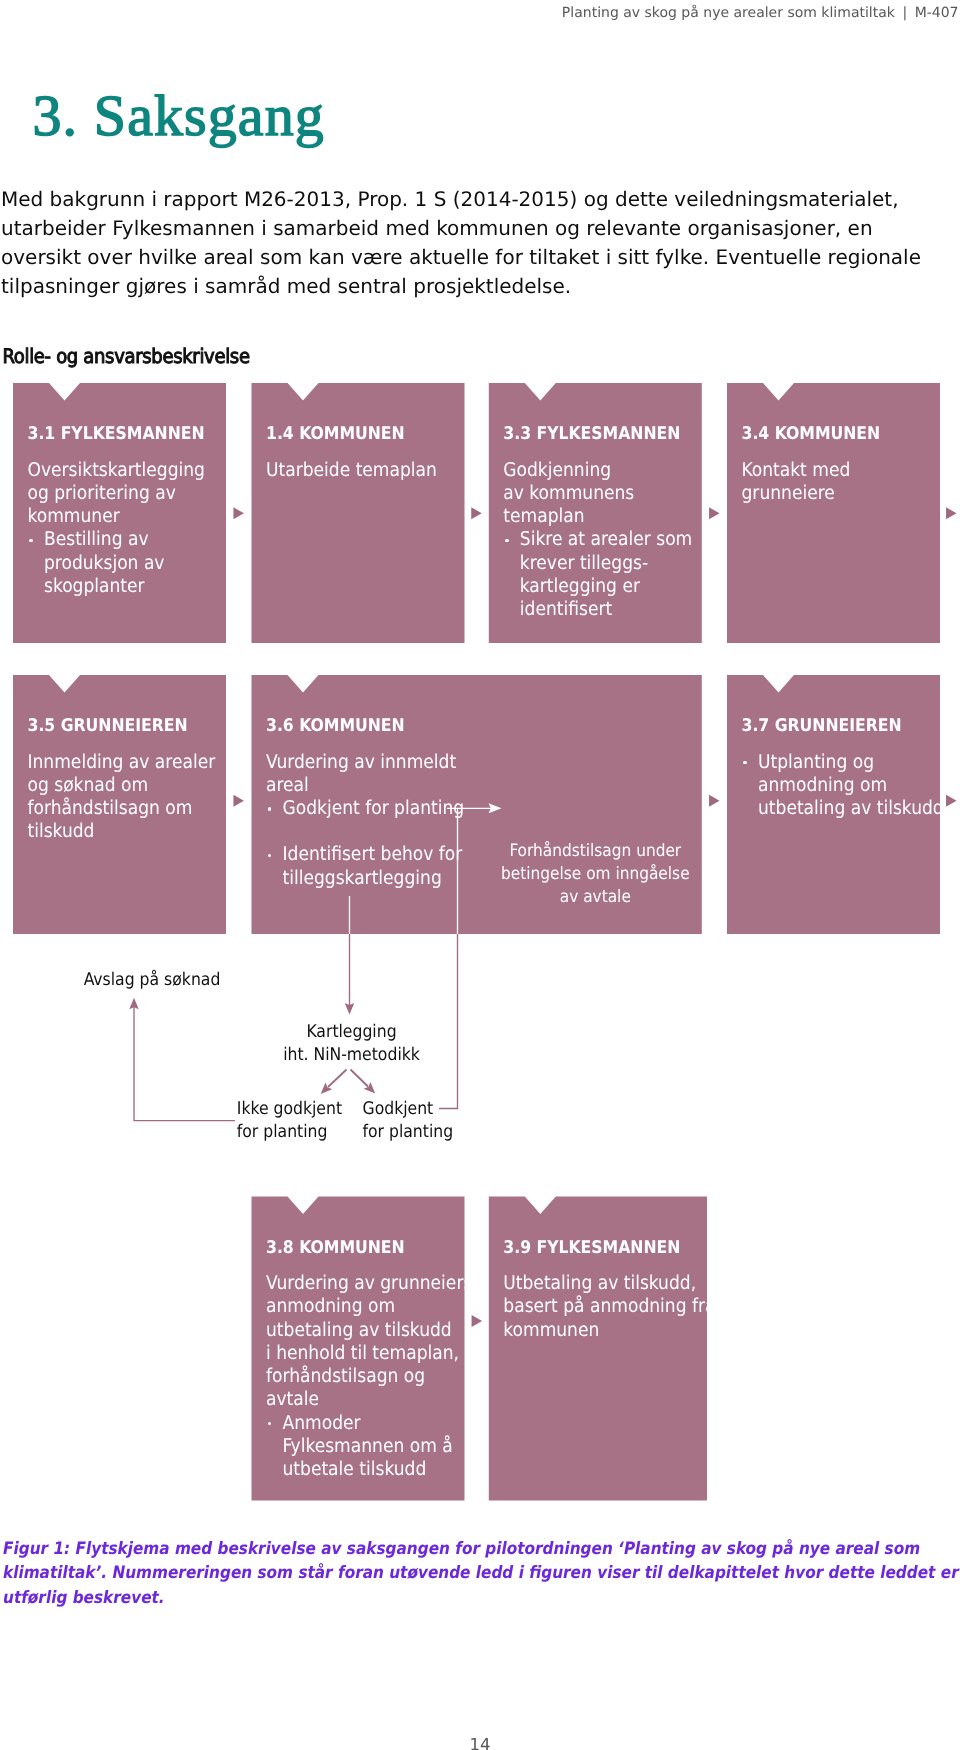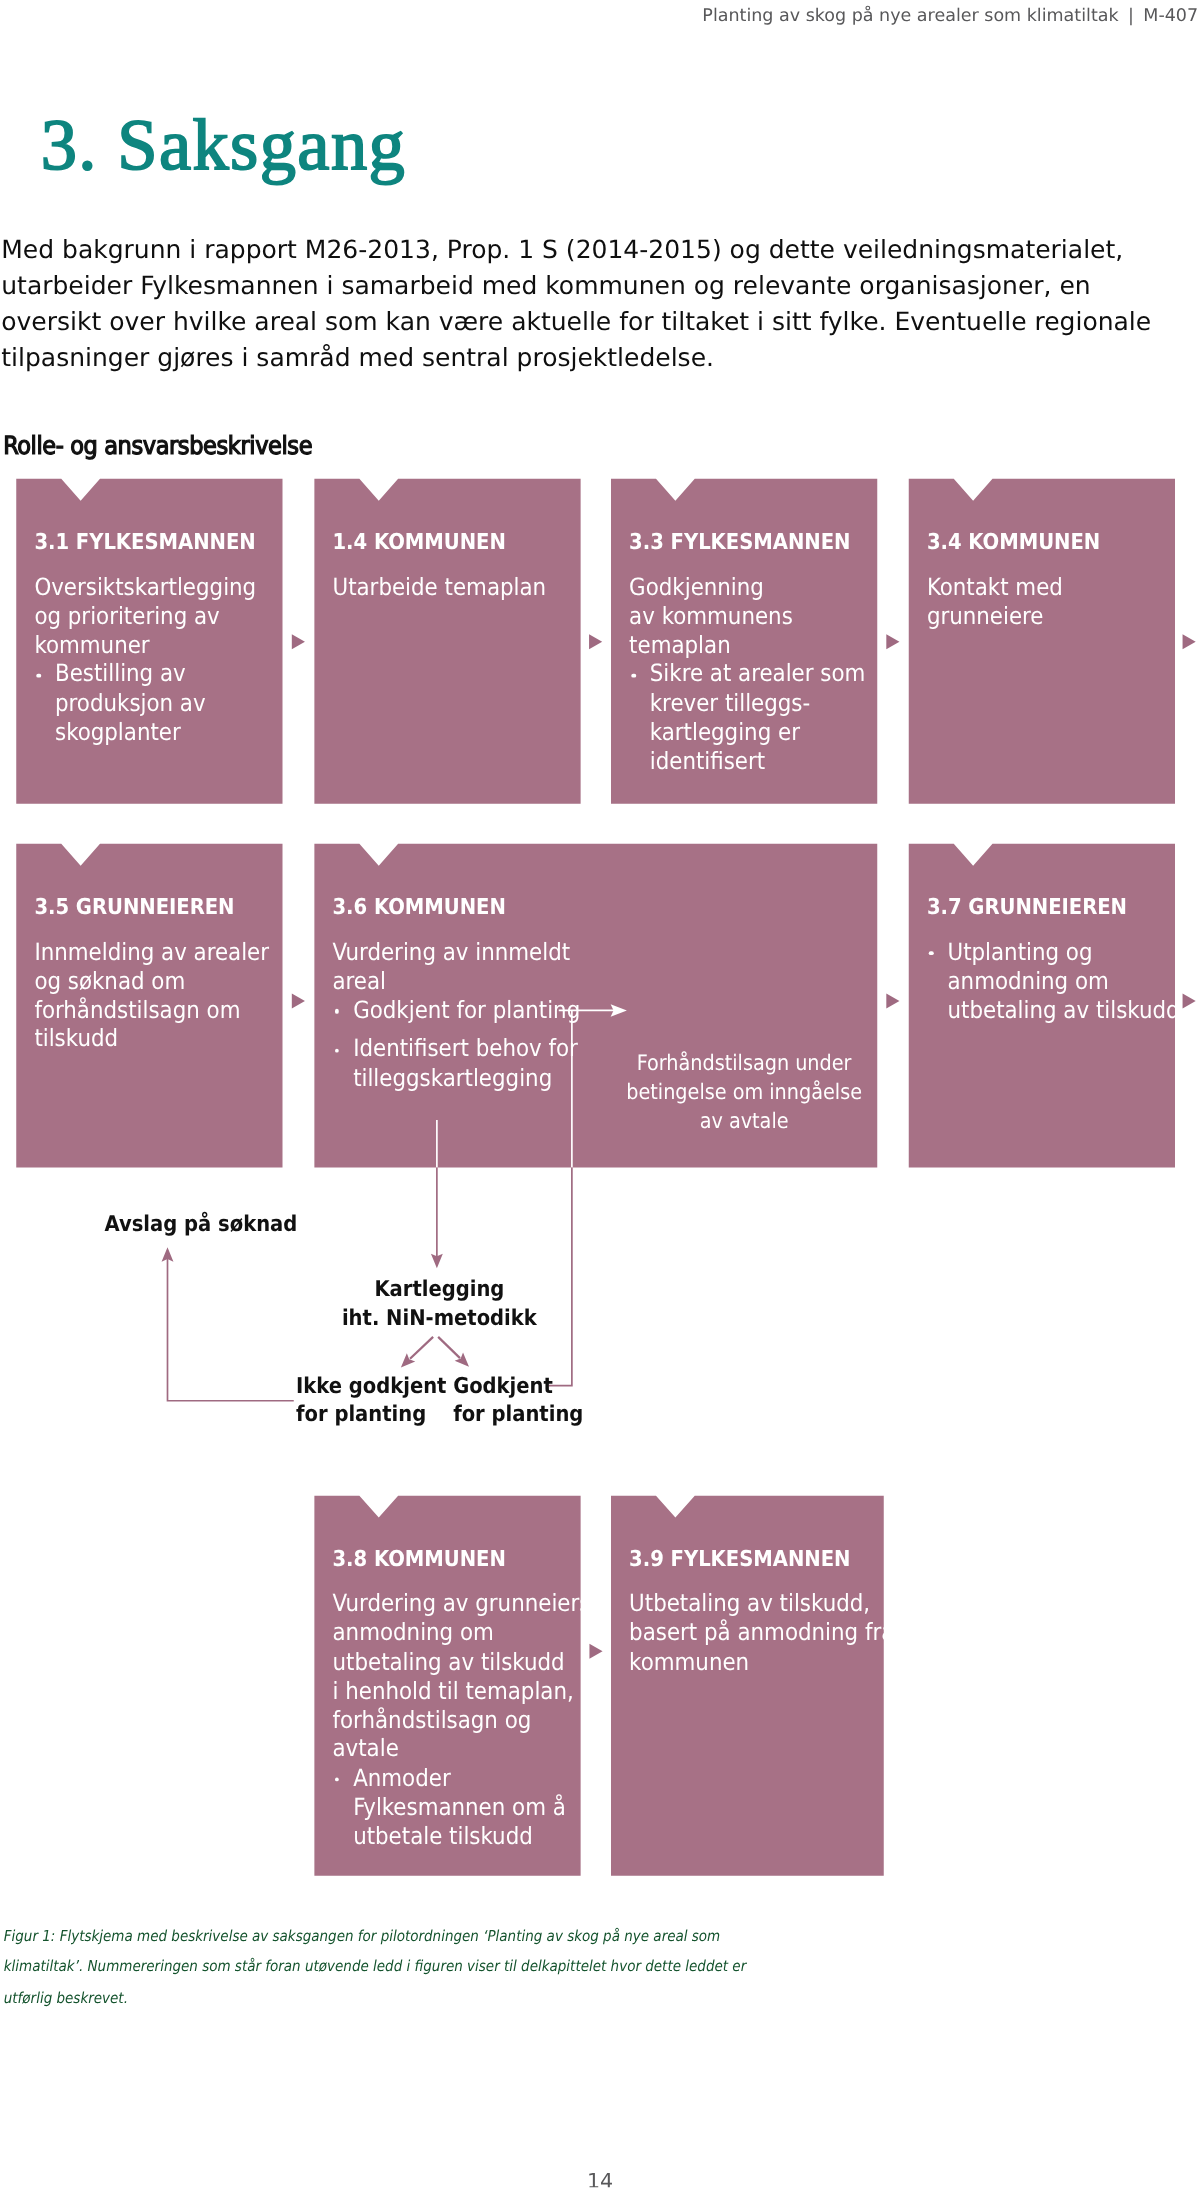--- a/index.html
+++ b/index.html
@@ -21,23 +21,23 @@
 
   .box-txt{position:absolute;color:#fff;font-family:"DejaVu Sans Condensed","DejaVu Sans",sans-serif;}
   .bhead{position:absolute;font-size:17.45px;font-weight:700;line-height:1;letter-spacing:-0.02px;white-space:nowrap;}
   .bbody{position:absolute;font-size:19px;line-height:23.25px;}
   .bbody .ln{white-space:nowrap;}
   .bul{position:relative;padding-left:16.5px;}
   .bul:before{content:"";position:absolute;left:1.9px;width:3.5px;height:3.5px;border-radius:50%;background:#fff;top:10.3px;}
 
   .plaintext{position:absolute;color:#fff;font-family:"DejaVu Sans Condensed","DejaVu Sans",sans-serif;font-size:17.1px;line-height:23.3px;text-align:center;margin-top:40px;}
 
-  .flabel{position:absolute;font-family:"DejaVu Sans Condensed","DejaVu Sans",sans-serif;font-size:17.4px;line-height:23.8px;color:#111;white-space:nowrap;font-weight:bold;}
-
-  .caption{position:absolute;left:3px;top:1536.5px;width:958px;font-family:"DejaVu Sans Condensed","DejaVu Sans",sans-serif;font-size:12px;line-height:24.9px;font-style:italic;font-weight:400;color:#14532d;white-space:nowrap;}
+  .flabel{position:absolute;font-family:"DejaVu Sans Condensed","DejaVu Sans",sans-serif;font-size:17.4px;line-height:23.8px;color:#111;white-space:nowrap;}
+
+  .caption{position:absolute;left:3px;top:1536.5px;width:958px;font-family:"DejaVu Sans Condensed","DejaVu Sans",sans-serif;font-size:17px;line-height:24.9px;font-style:italic;font-weight:700;color:#6d28d9;white-space:nowrap;}
   .pageno{position:absolute;left:0;top:1734.5px;width:960px;text-align:center;font-size:16.5px;color:#58585a;}
 </style>
 </head>
 <body>
 
 <div class="page">
 
   <div class="runhead"><span>Planting av skog på nye arealer som klimatiltak</span><span class="sep">|</span><span>M-407</span></div>
 
   <div class="chapter-title">3. Saksgang</div>
@@ -135,21 +135,21 @@
           </div>
         </div>
         <div class="box-txt" style="left: 251.5px; top: 675px; width: 213px;">
           <div class="bhead" style="left: 14.5px; top: 43.3px;">3.6 KOMMUNEN</div>
           <div class="bbody" style="left: 14.5px; top: 75.7px; width: 193px;">
             <div class="ln">Vurdering av innmeldt</div>
             <div class="ln">areal</div>
             <div class="bul">
               <div class="ln">Godkjent for planting</div>
             </div>
-            <div class="bul" style="margin-top: 8px;">
+            <div class="bul" style="margin-top: 23px;">
               <div class="ln">Identifisert behov for</div>
               <div class="ln">tilleggskartlegging</div>
             </div>
           </div>
         </div>
         <div class="box-txt" style="left: 727px; top: 675px; width: 213px;">
           <div class="bhead" style="left: 14.5px; top: 43.3px;">3.7 GRUNNEIEREN</div>
           <div class="bbody" style="left: 14.5px; top: 75.7px; width: 193px;">
             <div class="bul">
               <div class="ln">Utplanting og</div>

